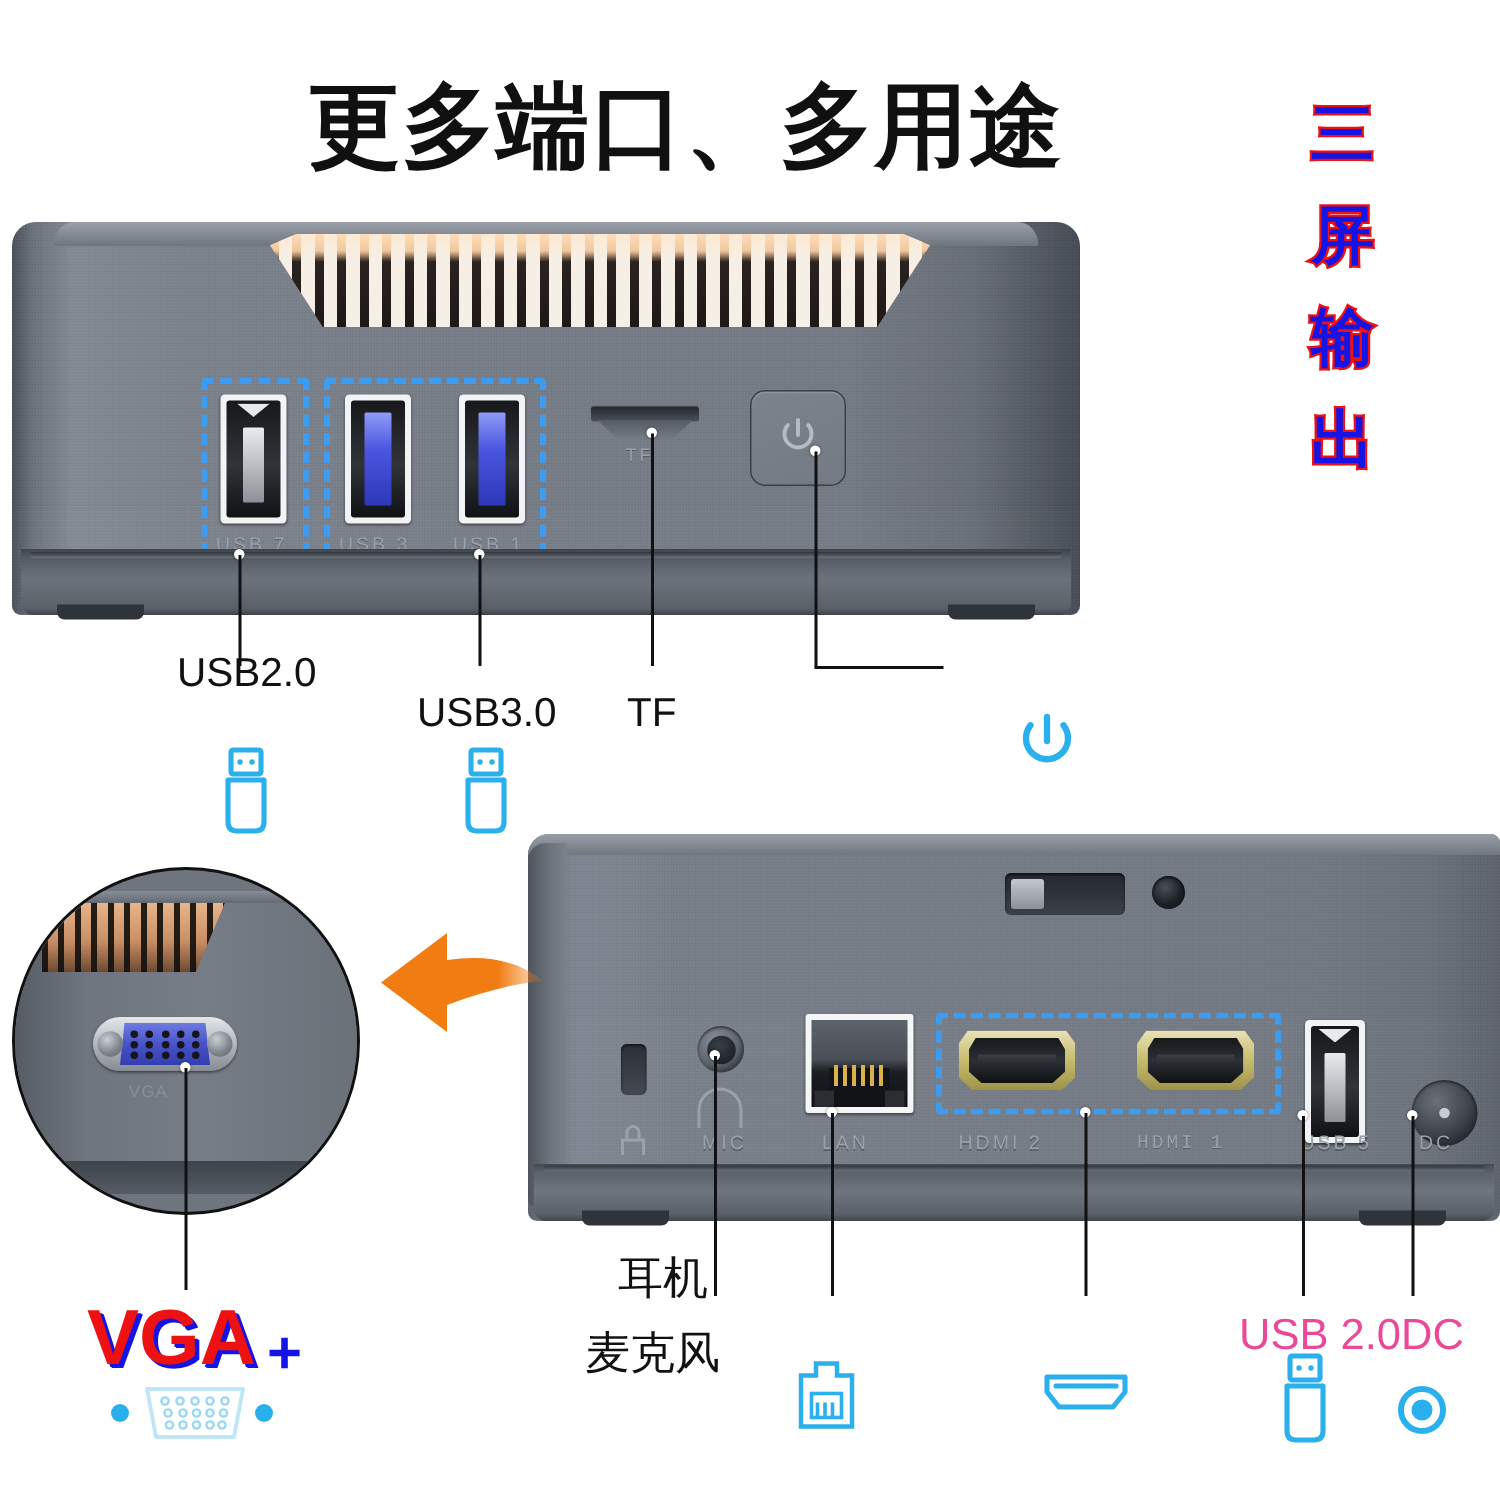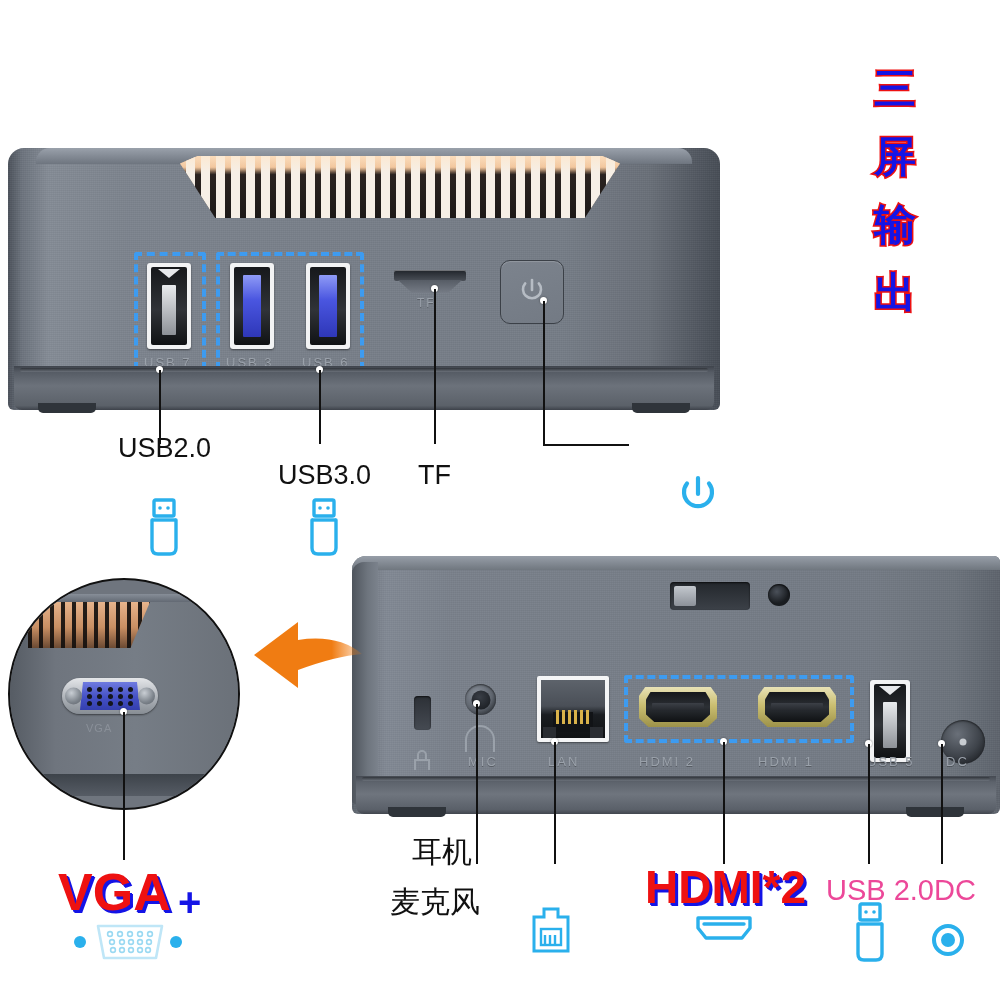--- a/index.html
+++ b/index.html
@@ -387,20 +387,21 @@
   }
   .lbl-sm{font-size:29px;color:#ec4899;white-space:nowrap;}
 
   svg{display:block;overflow:visible;}
 </style>
 </head>
 <body>
 
 <div id="stage">
 
+  <div class="abs title">更多端口、多用途</div>
 
   <div class="abs vtext">
     <span>三</span>
     <span>屏</span>
     <span>输</span>
     <span>出</span>
   </div>
 
   <div class="abs dev-front">
     <div class="chassis"></div>
@@ -427,21 +428,21 @@
     </div>
 
     <div class="abs usb-a blue" style="left:298px;top:115px;">
       <div class="cav">
           <div class="tongue"></div>
         </div>
     </div>
 
     <div class="abs silk" style="left:136px;top:207px;">USB 7</div>
     <div class="abs silk" style="left:218px;top:207px;">USB 3</div>
-    <div class="abs silk" style="left:294px;top:207px;">USB 6</div>
+    <div class="abs silk" style="left:294px;top:207px;">USB 1</div>
 
     <div class="abs dash" style="left:126px;top:104px;width:72px;height:118px;"></div>
     <div class="abs dash" style="left:208px;top:104px;width:148px;height:118px;"></div>
 
     <div class="abs tf-slot" style="left:386px;top:122px;">
       <div class="lip"></div>
         <div class="bevel"></div>
     </div>
     <div class="abs silk" style="left:409px;top:148px;font-size:12px;">TF</div>
 
@@ -542,21 +543,21 @@
           <div class="bar"></div>
         </div>
     </div>
     <div class="abs silk" style="left:287px;top:198px;">HDMI 2</div>
 
     <div class="abs hdmi" style="left:406px;top:131px;">
       <div class="cav">
           <div class="bar"></div>
         </div>
     </div>
-    <div class="abs silk" style="left:406px;top:198px;">HDMI 1</div>
+    <div class="abs silk" style="left:406px;top:198px;font-family:Liberation Mono, monospace;">HDMI 1</div>
 
     <div class="abs dash" style="left:272px;top:119px;width:230px;height:68px;"></div>
 
     <div class="abs usb-a white" style="left:518px;top:124px;height:82px;width:40px;">
       <div class="cav">
           <div class="notch"></div>
           <div class="tongue"></div>
         </div>
     </div>
     <div class="abs silk" style="left:515px;top:198px;">USB 5</div>
@@ -577,21 +578,20 @@
   <div class="abs dot" style="left:938px;top:740px;"></div>
 
   <div class="abs vline" style="left:476px;top:704px;height:160px;"></div>
   <div class="abs vline" style="left:554px;top:742px;height:122px;"></div>
   <div class="abs vline" style="left:723px;top:742px;height:122px;"></div>
   <div class="abs vline" style="left:868px;top:744px;height:120px;"></div>
   <div class="abs vline" style="left:941px;top:744px;height:120px;"></div>
 
   <div class="abs clabel-cn" style="left:412px;top:832px;">耳机</div>
   <div class="abs clabel-cn" style="left:390px;top:882px;">麦克风</div>
-  <div class="abs big-red" style="left:645px;top:860px;">HDMI*2</div>
   <div class="abs lbl-sm" style="left:826px;top:874px;">USB 2.0</div>
   <div class="abs lbl-sm" style="left:934px;top:874px;">DC</div>
 
   <div class="abs" style="left:528px;top:905px;">
     <svg width="46" height="52" viewBox="0 0 46 52">
       <path d="M16 4 L30 4 L30 12 L40 12 L40 46 L6 46 L6 12 L16 12 Z" fill="none" stroke="#2ab0ec" stroke-width="3"></path>
       <rect x="13" y="24" width="20" height="16" fill="none" stroke="#2ab0ec" stroke-width="2.4"></rect>
       <path d="M17 40 L17 30 M22 40 L22 30 M27 40 L27 30" stroke="#2ab0ec" stroke-width="2.4"></path>
     </svg>
   </div>

